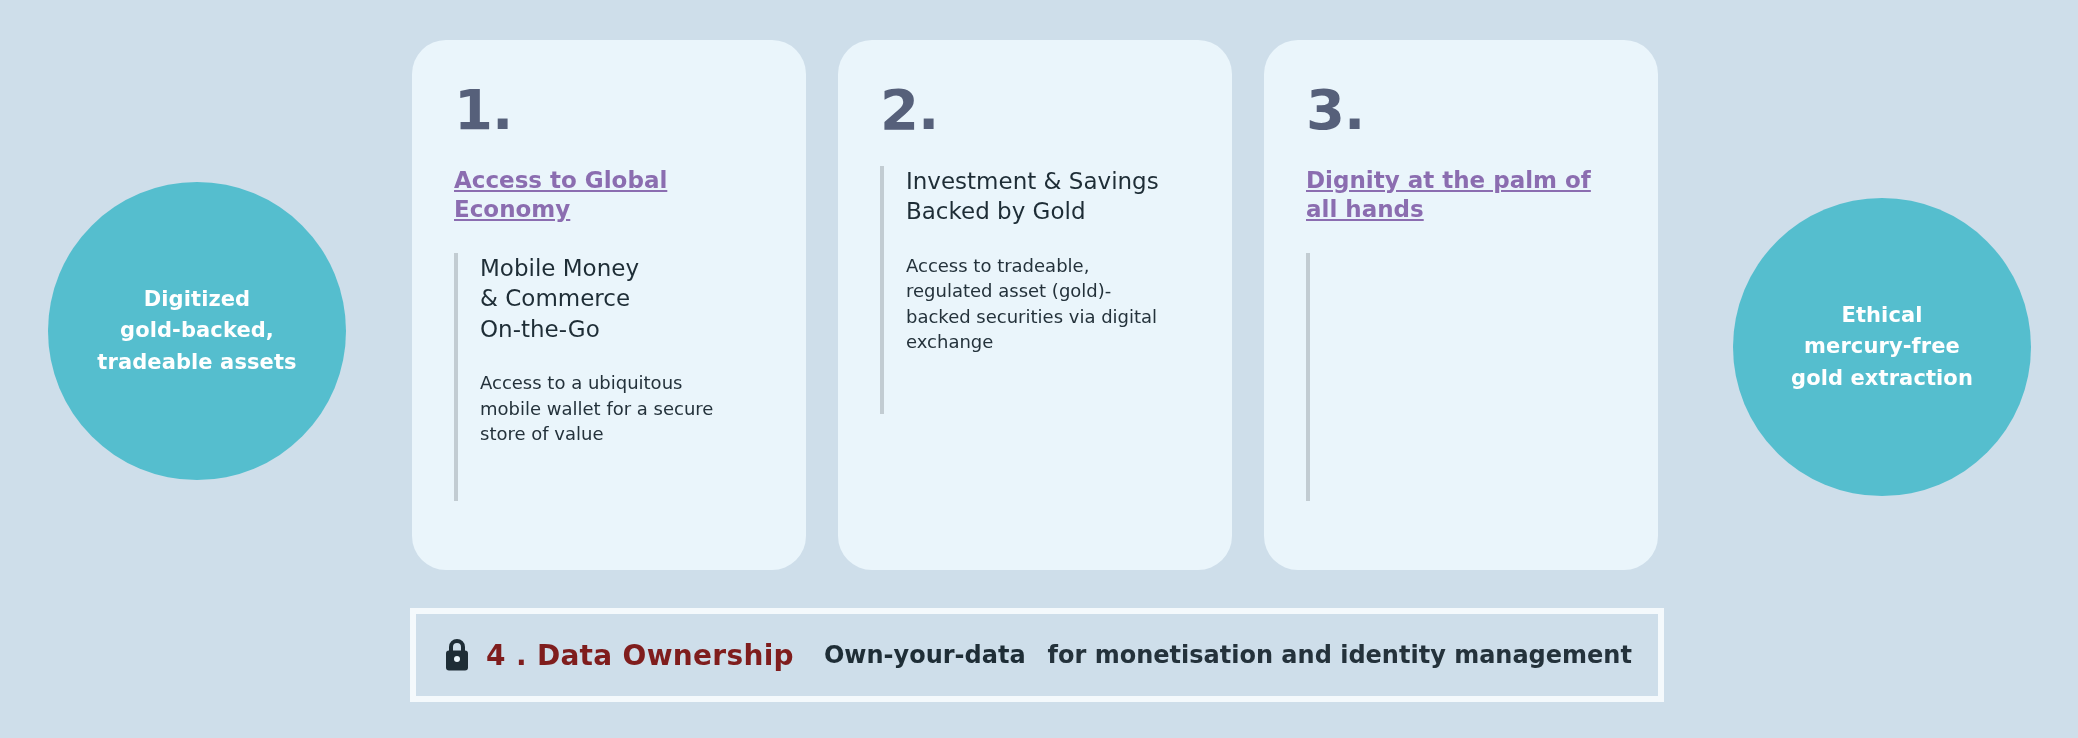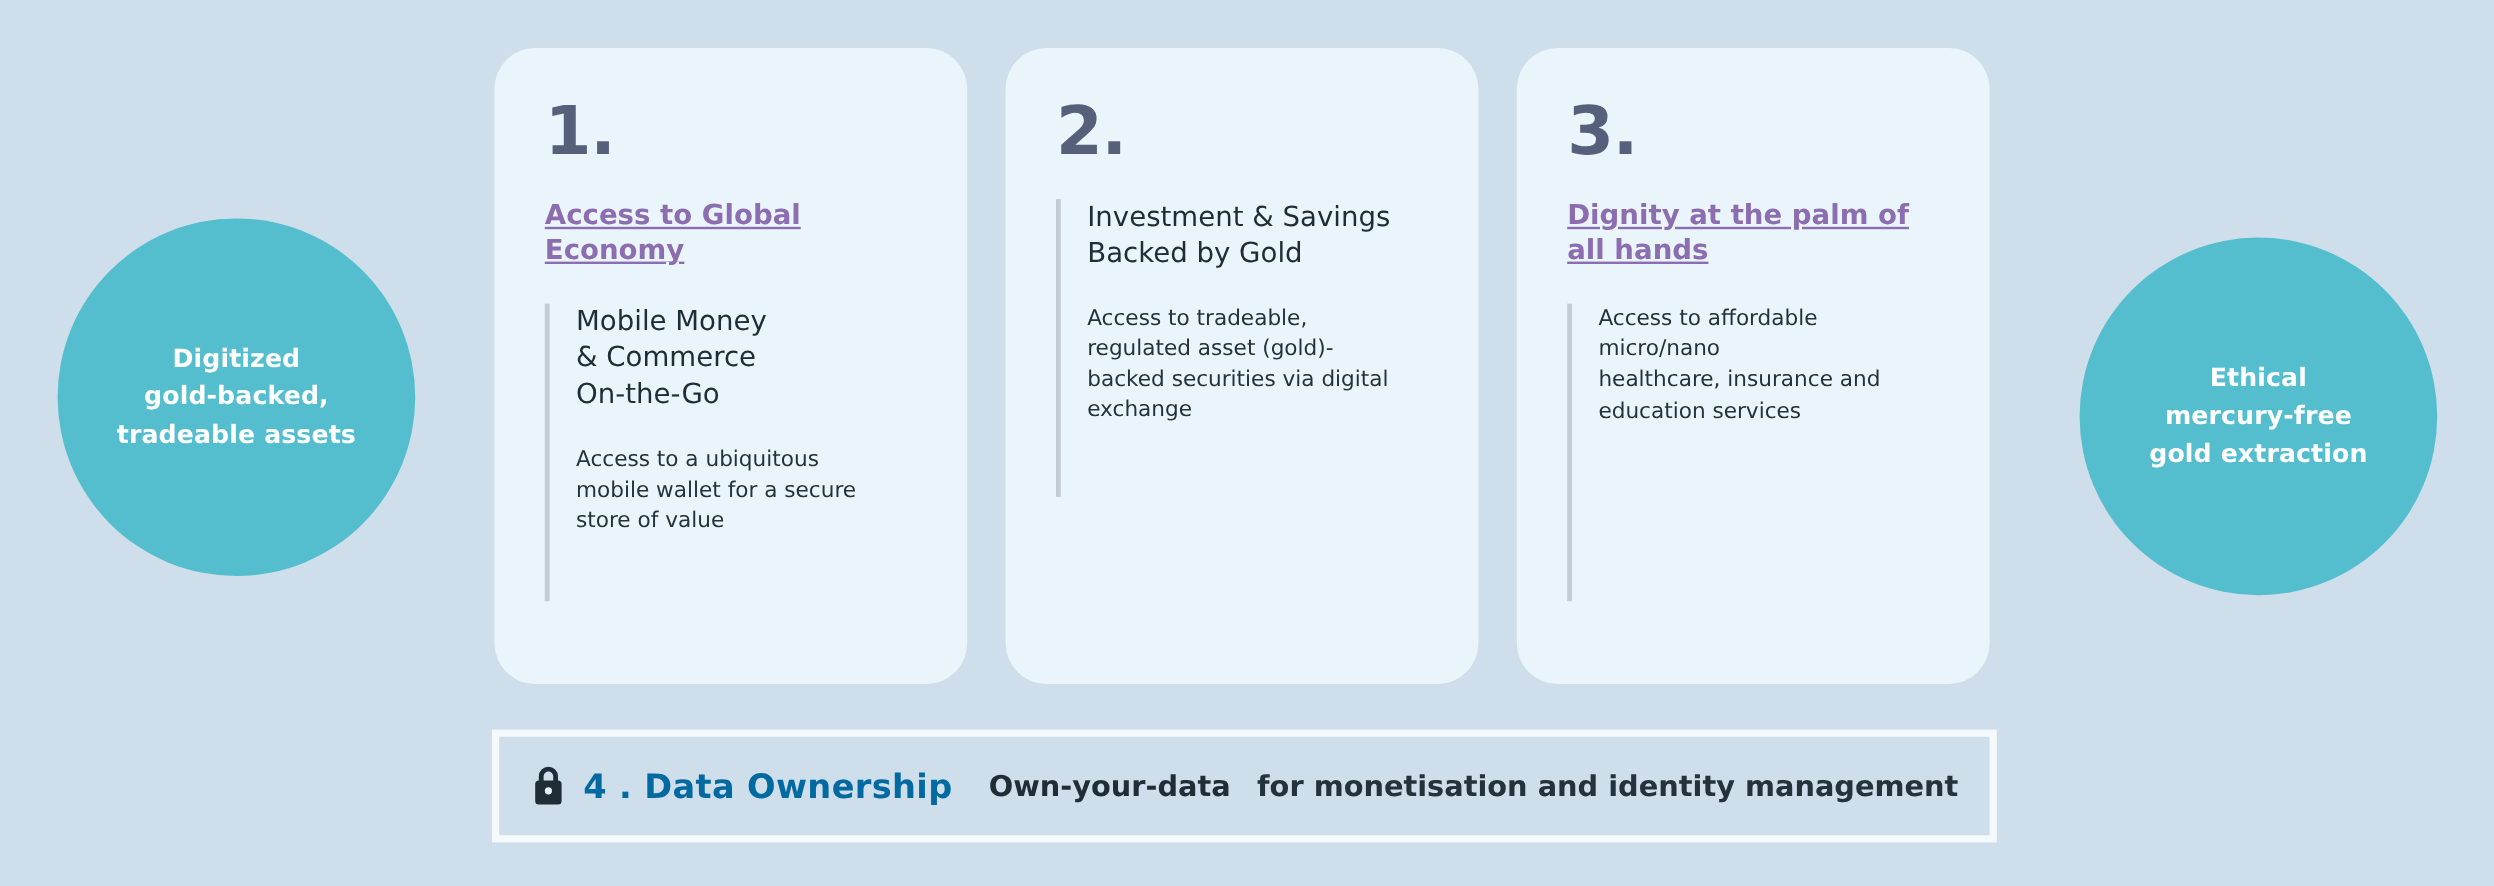--- a/index.html
+++ b/index.html
@@ -114,21 +114,21 @@
     display: flex;
     align-items: center;
     gap: 14px;
   }
   .lock-icon {
     width: 30px;
     height: 34px;
     display: block;
   }
   .bar-label {
-    color: #0369a1;
+    color: #7f1d1d;
     font-size: 28px;
     font-weight: bold;
     letter-spacing: .3px;
     margin-right: 16px;
   }
   .bar-strong {
     color: #1e2d36;
     font-size: 24px;
     font-weight: bold;
   }
@@ -174,23 +174,20 @@
 backed securities via digital
 exchange</div>
     </div>
   </div>
 
   <div class="card" id="card-3">
     <div class="card-number">3.</div>
     <div class="card-heading">Dignity at the palm of
 all hands</div>
     <div class="card-body">
-      <div class="body-desc">Access to affordable micro/nano
-healthcare, insurance and
-education services</div>
     </div>
   </div>
 
   <div class="circle" id="circle-right">
     <div class="circle-text">Ethical
 mercury-free
 gold extraction</div>
   </div>
 
   <div id="bottom-bar">

